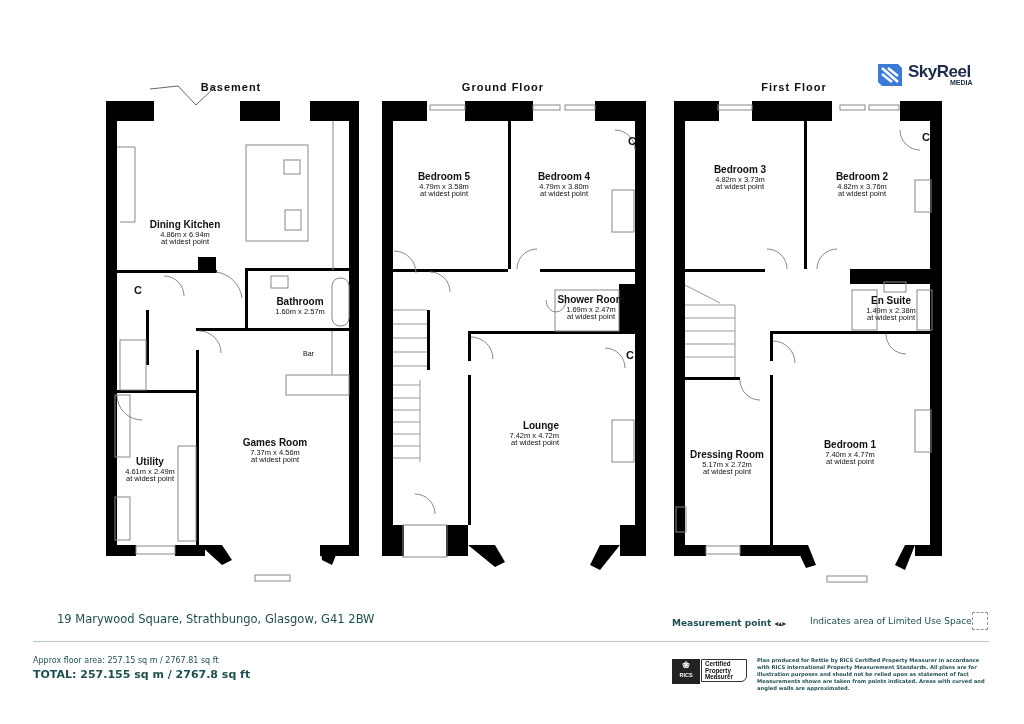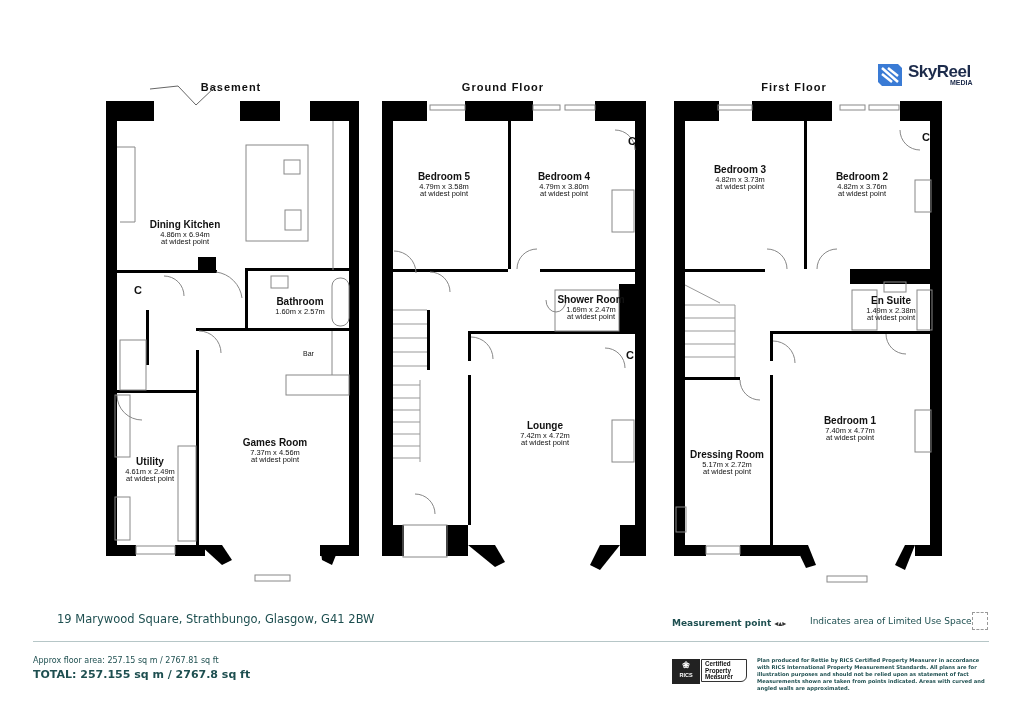--- a/index.html
+++ b/index.html
@@ -222,21 +222,21 @@
 <div class="room" style="left:520px;top:172px;width:88px;">
   <span class="name">Bedroom 4</span>
   <span class="dim">4.79m x 3.80m</span>
   <span class="note">at widest point</span>
 </div>
 <div class="room" style="left:551px;top:295px;width:80px;">
   <span class="name">Shower Room</span>
   <span class="dim">1.69m x 2.47m</span>
   <span class="note">at widest point</span>
 </div>
-<div class="room" style="left:505px;top:421px;width:80px;">
+<div class="room" style="left:479px;top:421px;width:80px;text-align:right;">
   <span class="name">Lounge</span>
   <span class="dim">7.42m x 4.72m</span>
   <span class="note">at widest point</span>
 </div>
 <div class="clabel" style="left:628px;top:135px;">C</div>
 <div class="clabel" style="left:626px;top:349px;">C</div>
 
 <div class="room" style="left:700px;top:152px;width:80px;text-align:center;margin-top:13px;">
   <span class="name">Bedroom 3</span>
   <span class="dim">4.82m x 3.73m</span>
@@ -250,21 +250,21 @@
 <div class="room" style="left:855px;top:296px;width:72px;">
   <span class="name">En Suite</span>
   <span class="dim">1.49m x 2.38m</span>
   <span class="note">at widest point</span>
 </div>
 <div class="room" style="left:686px;top:450px;width:82px;">
   <span class="name">Dressing Room</span>
   <span class="dim">5.17m x 2.72m</span>
   <span class="note">at widest point</span>
 </div>
-<div class="room" style="left:810px;top:416px;width:80px;">
+<div class="room" style="left:810px;top:440px;width:80px;">
   <span class="name">Bedroom 1</span>
   <span class="dim">7.40m x 4.77m</span>
   <span class="note">at widest point</span>
 </div>
 <div class="clabel" style="left:922px;top:131px;">C</div>
 
 <div class="addr footer-text">19 Marywood Square, Strathbungo, Glasgow, G41 2BW</div>
 <div class="legend1 footer-text">
   <span>Measurement point</span>
   <span style="font-size:8px;color:#333;">◂▴▸</span>

